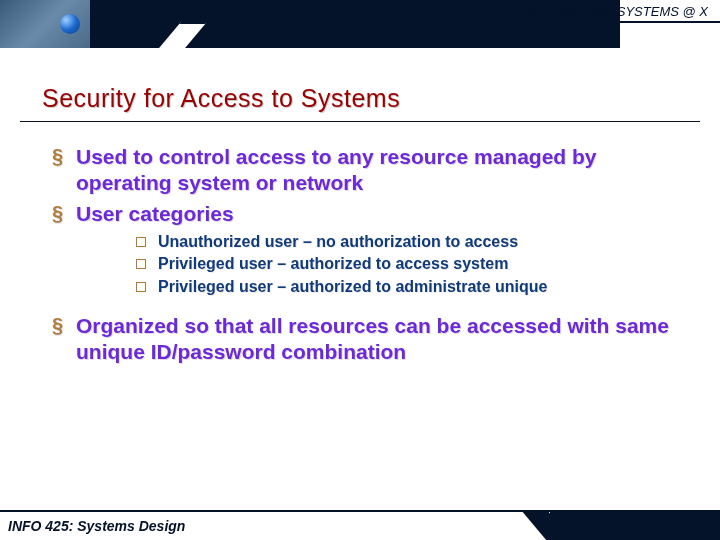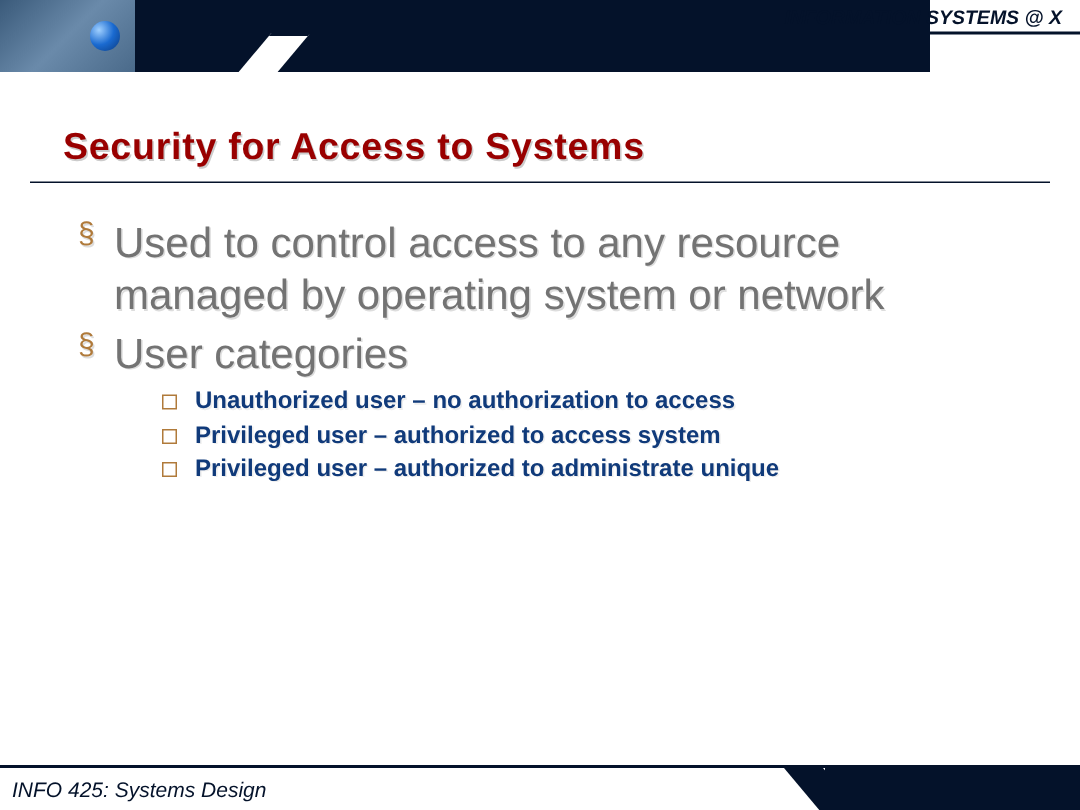--- a/index.html
+++ b/index.html
@@ -42,21 +42,21 @@
     width: 530px;
     height: 48px;
     background: #04122a;
     z-index: 1;
   }
   .header-label {
     position: absolute;
     right: 12px;
     top: 4px;
     font-size: 13px;
-    font-weight: bold;
+    font-weight: normal;
     font-style: italic;
     color: #04122a;
     z-index: 3;
     text-align: right;
   }
   .header-line {
     position: absolute;
     top: 21px;
     left: 190px;
     right: 0;
@@ -71,37 +71,37 @@
     width: 26px;
     height: 26px;
     background: #fff;
     border-top: 2px solid #04122a;
     transform: skewX(-40deg);
     z-index: 2;
   }
   .title {
     margin: 36px 0 8px 42px;
     font-size: 25px;
-    font-weight: 700;
+    font-weight: 400;
     color: #990000;
     text-shadow: 1px 1px 0 #ccc;
     letter-spacing: 0.5px;
   }
   .title-underline {
     margin: 0 20px 0 20px;
     height: 1px;
     background: #04122a;
   }
   .content {
     padding: 22px 40px 0 52px;
   }
   .bullet-1 {
-    font-size: 28px;
-    font-weight: normal;
-    color: #737373;
+    font-size: 21px;
+    font-weight: bold;
+    color: #6d28d9;
     line-height: 1.25;
     text-shadow: 1px 1px 0 #ddd;
     position: relative;
     padding-left: 24px;
     margin-bottom: 4px;
   }
   .bullet-1::before {
     content: "§";
     position: absolute;
     left: 0;
@@ -109,21 +109,21 @@
     color: #b07a3a;
     font-size: 20px;
   }
   .bullet-2 {
     font-size: 16px;
     font-weight: bold;
     color: #103a7a;
     line-height: 1.35;
     position: relative;
     padding-left: 22px;
-    margin-left: 56px;
+    margin-left: 84px;
     margin-bottom: 1px;
     text-shadow: 1px 1px 0 #eee;
   }
   .bullet-2::before {
     content: "";
     position: absolute;
     left: 0;
     top: 6px;
     width: 8px;
     height: 8px;
@@ -161,21 +161,21 @@
     width: 26px;
     height: 29px;
     background: #04122a;
     transform: skewX(40deg);
   }
   .footer-label {
     position: absolute;
     left: 8px;
     bottom: 6px;
     font-size: 14px;
-    font-weight: normal;
+    font-weight: bold;
     font-style: italic;
     color: #04122a;
   }
 </style>
 </head>
 <body>
 
 <div class="header">
   <div class="header-logo"></div>
   <div class="header-dark"></div>
@@ -187,20 +187,21 @@
 <div class="title">Security for Access to Systems</div>
 <div class="title-underline"></div>
 
 <div class="content">
   <div class="bullet-1">Used to control access to any resource managed by operating system or network</div>
   <div class="bullet-1">User categories</div>
   <div class="bullet-2">Unauthorized user – no authorization to access</div>
   <div class="bullet-2">Privileged user – authorized to access system</div>
   <div class="bullet-2">Privileged user – authorized to administrate unique</div>
   <div class="spacer"></div>
+  <div class="bullet-1">Organized so that all resources can be accessed with same unique ID/password combination</div>
 </div>
 
 <div class="footer">
   <div class="footer-line"></div>
   <div class="footer-notch"></div>
   <div class="footer-dark"></div>
   <div class="footer-label">INFO 425: Systems Design</div>
 </div>
 
 </body></html>

